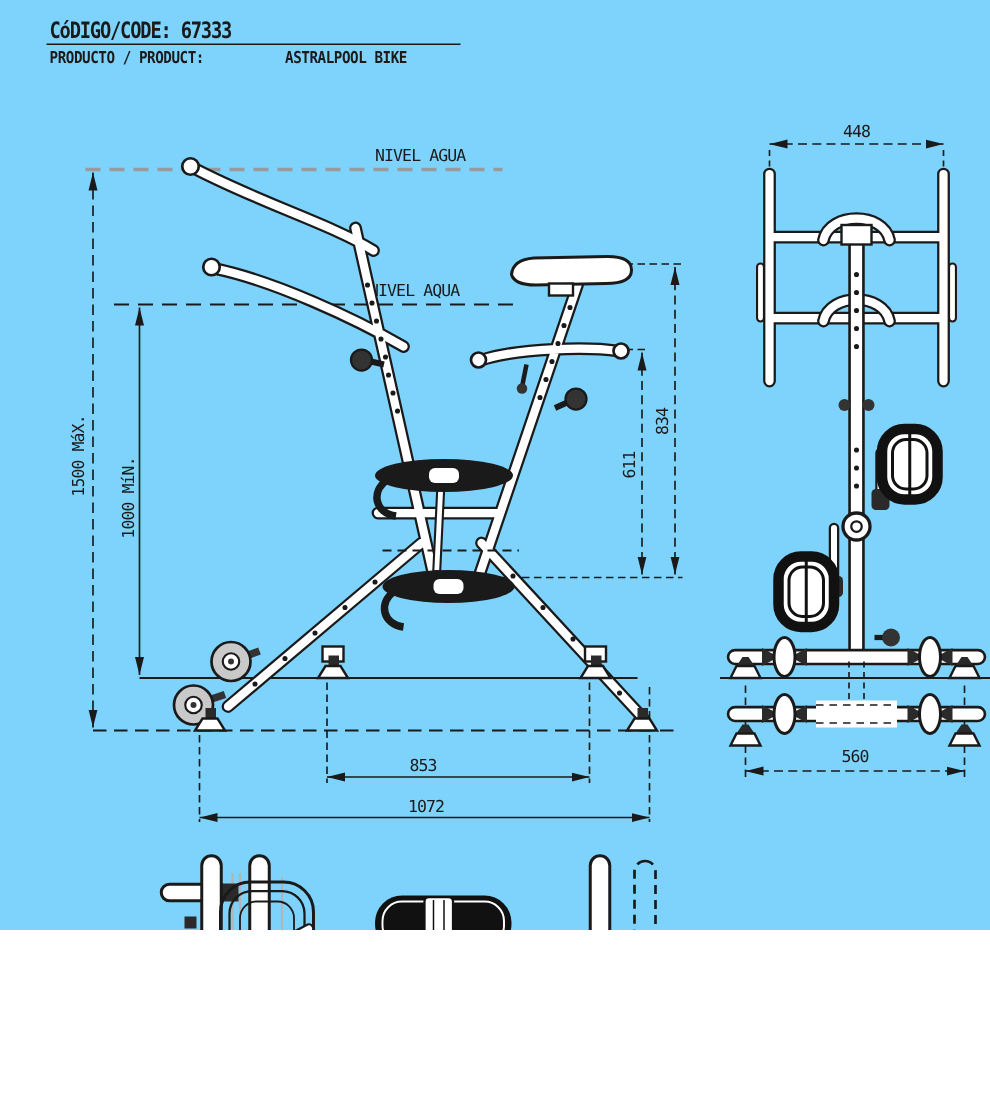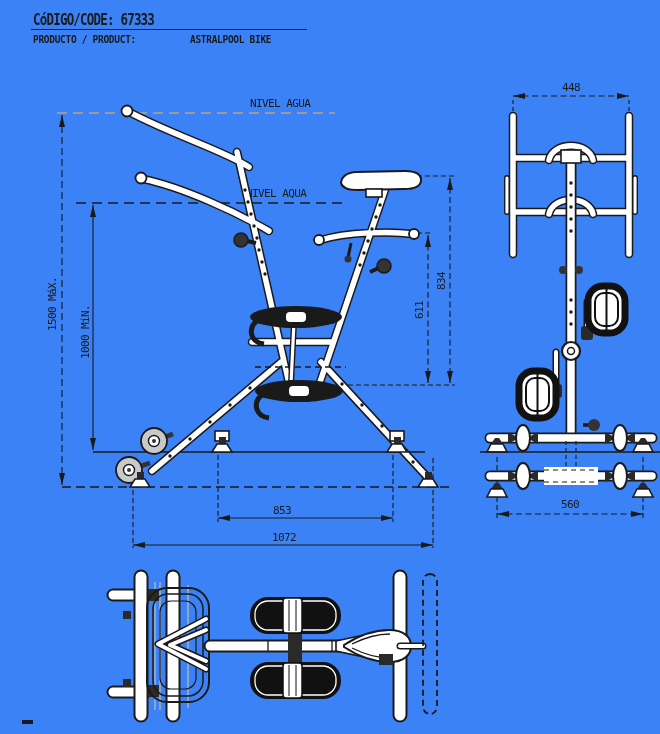--- a/index.html
+++ b/index.html
@@ -1,16 +1,16 @@
 <!DOCTYPE html>
 <html><head>
 <meta charset="utf-8">
 <style>
   html,body{margin:0;padding:0;background:#fff;}
-  #canvas{position:relative;width:660px;height:734px;background:#3b82f6;overflow:hidden;
+  #canvas{position:relative;width:660px;height:620px;background:#7dd3fc;overflow:hidden;
           font-family:"DejaVu Sans Mono", monospace;color:#1a1a1a;text-align:right;}
   
   .hdr-code{position:absolute;left:33px;top:11px;font-size:12.5px;font-weight:bold;
             letter-spacing:-0.8px;transform:scaleY(1.2);transform-origin:top left;white-space:pre;}
   .hdr-rule{position:absolute;left:31px;top:29px;width:276px;height:1px;background:#1a1a1a;}
   .hdr-prod{position:absolute;left:33px;top:33px;font-size:9.5px;font-weight:bold;
             letter-spacing:-0.3px;transform:scaleY(1.15);transform-origin:top left;white-space:pre;}
   .hdr-name{position:absolute;left:190px;top:33px;font-size:9.5px;font-weight:bold;
             letter-spacing:-0.3px;transform:scaleY(1.15);transform-origin:top left;white-space:pre;}
   .page-mark{position:absolute;left:22px;top:720px;width:11px;height:4px;background:#1a1a1a;}

